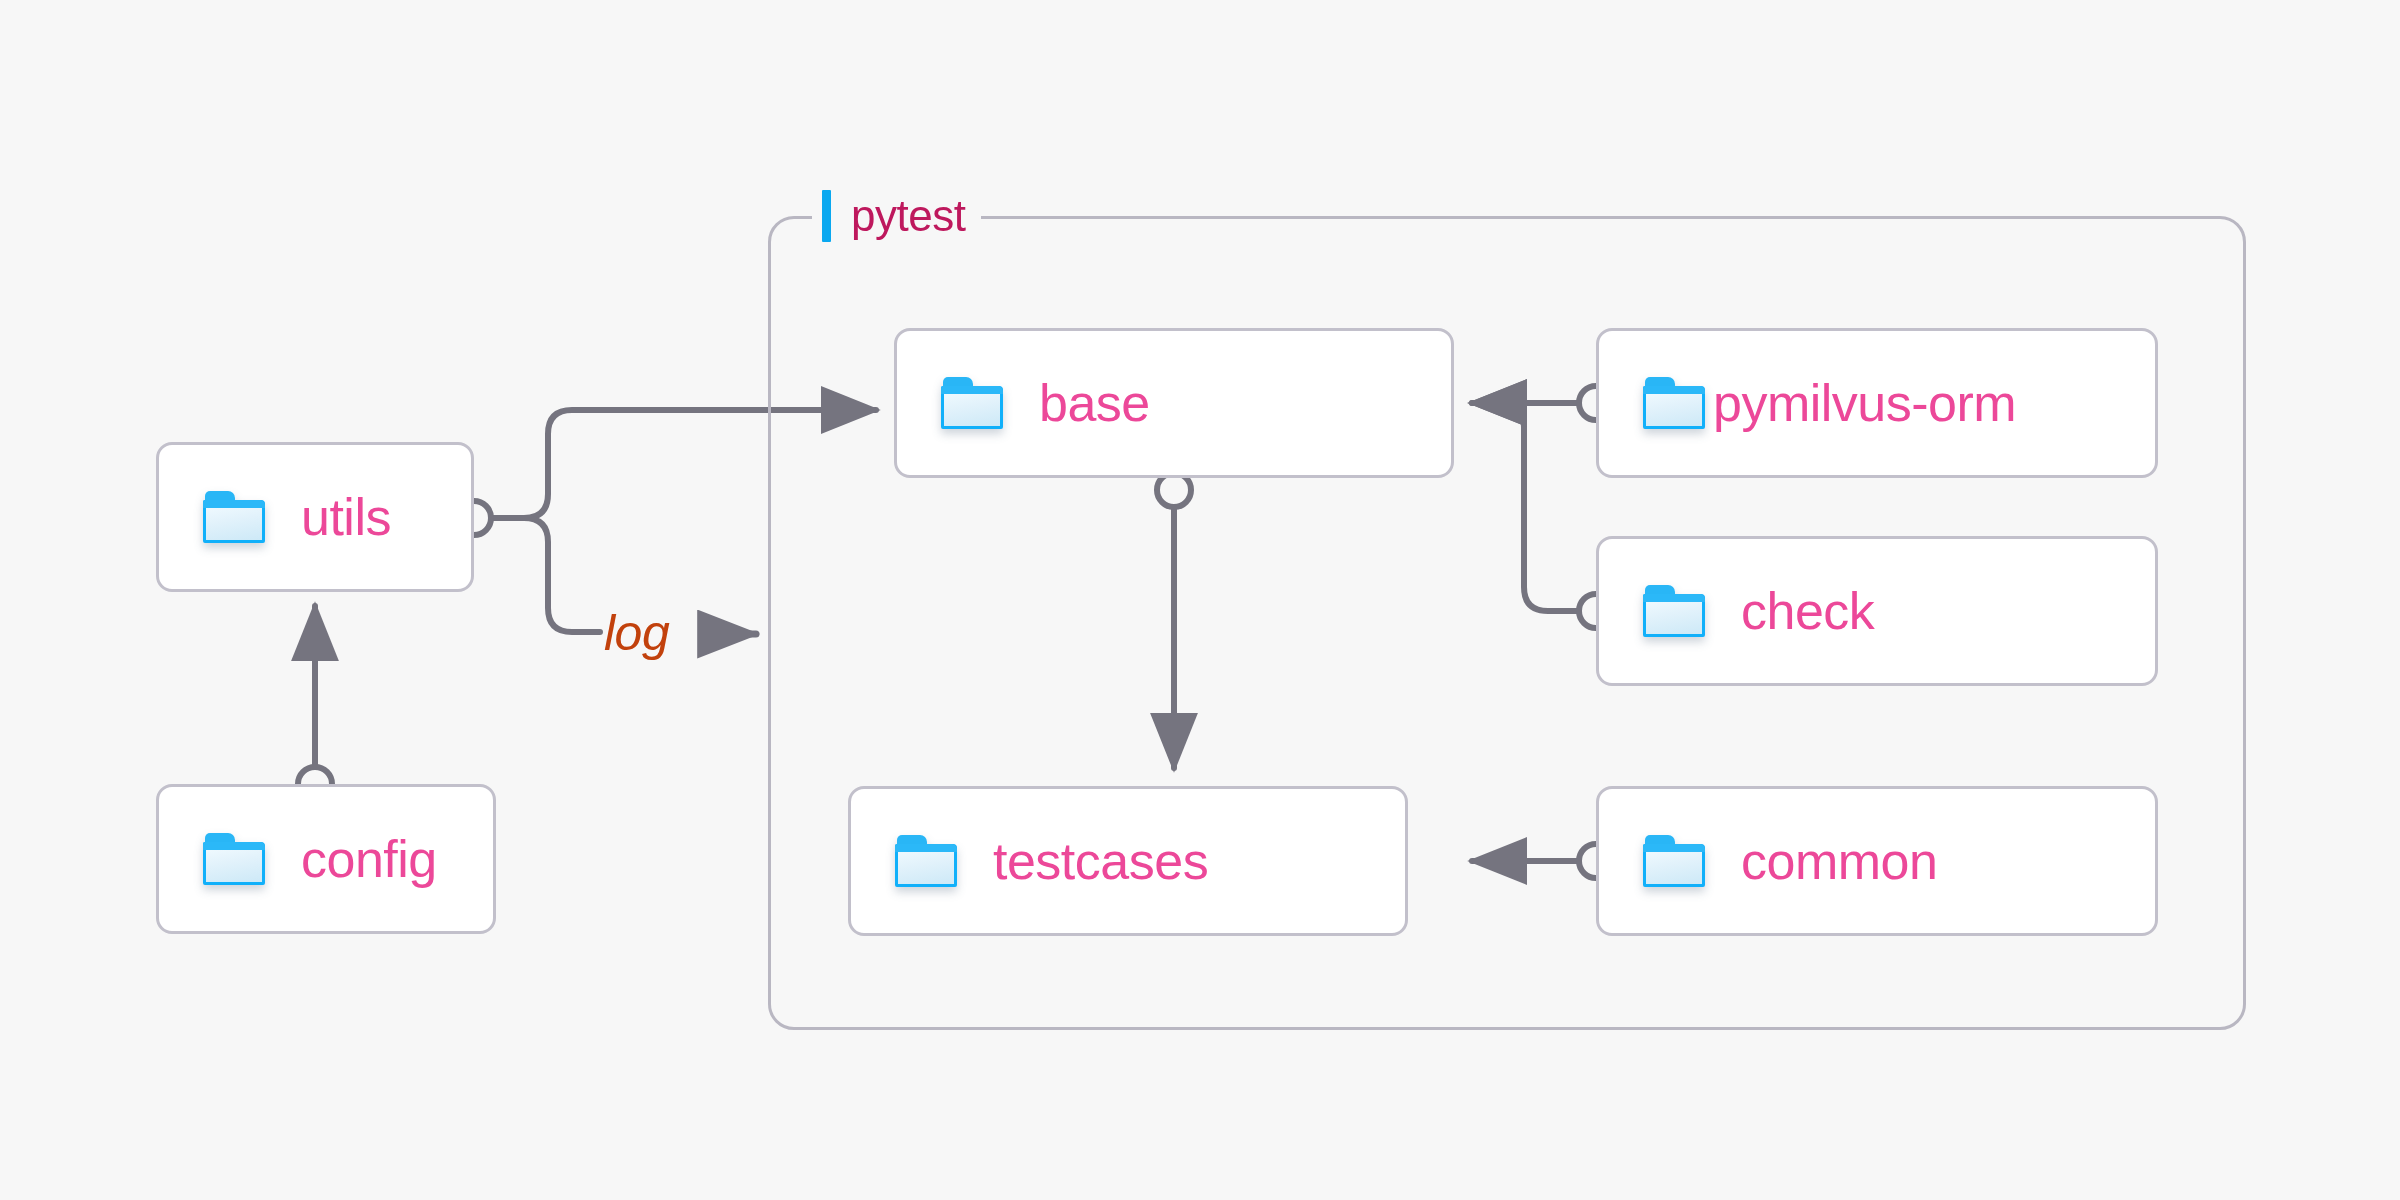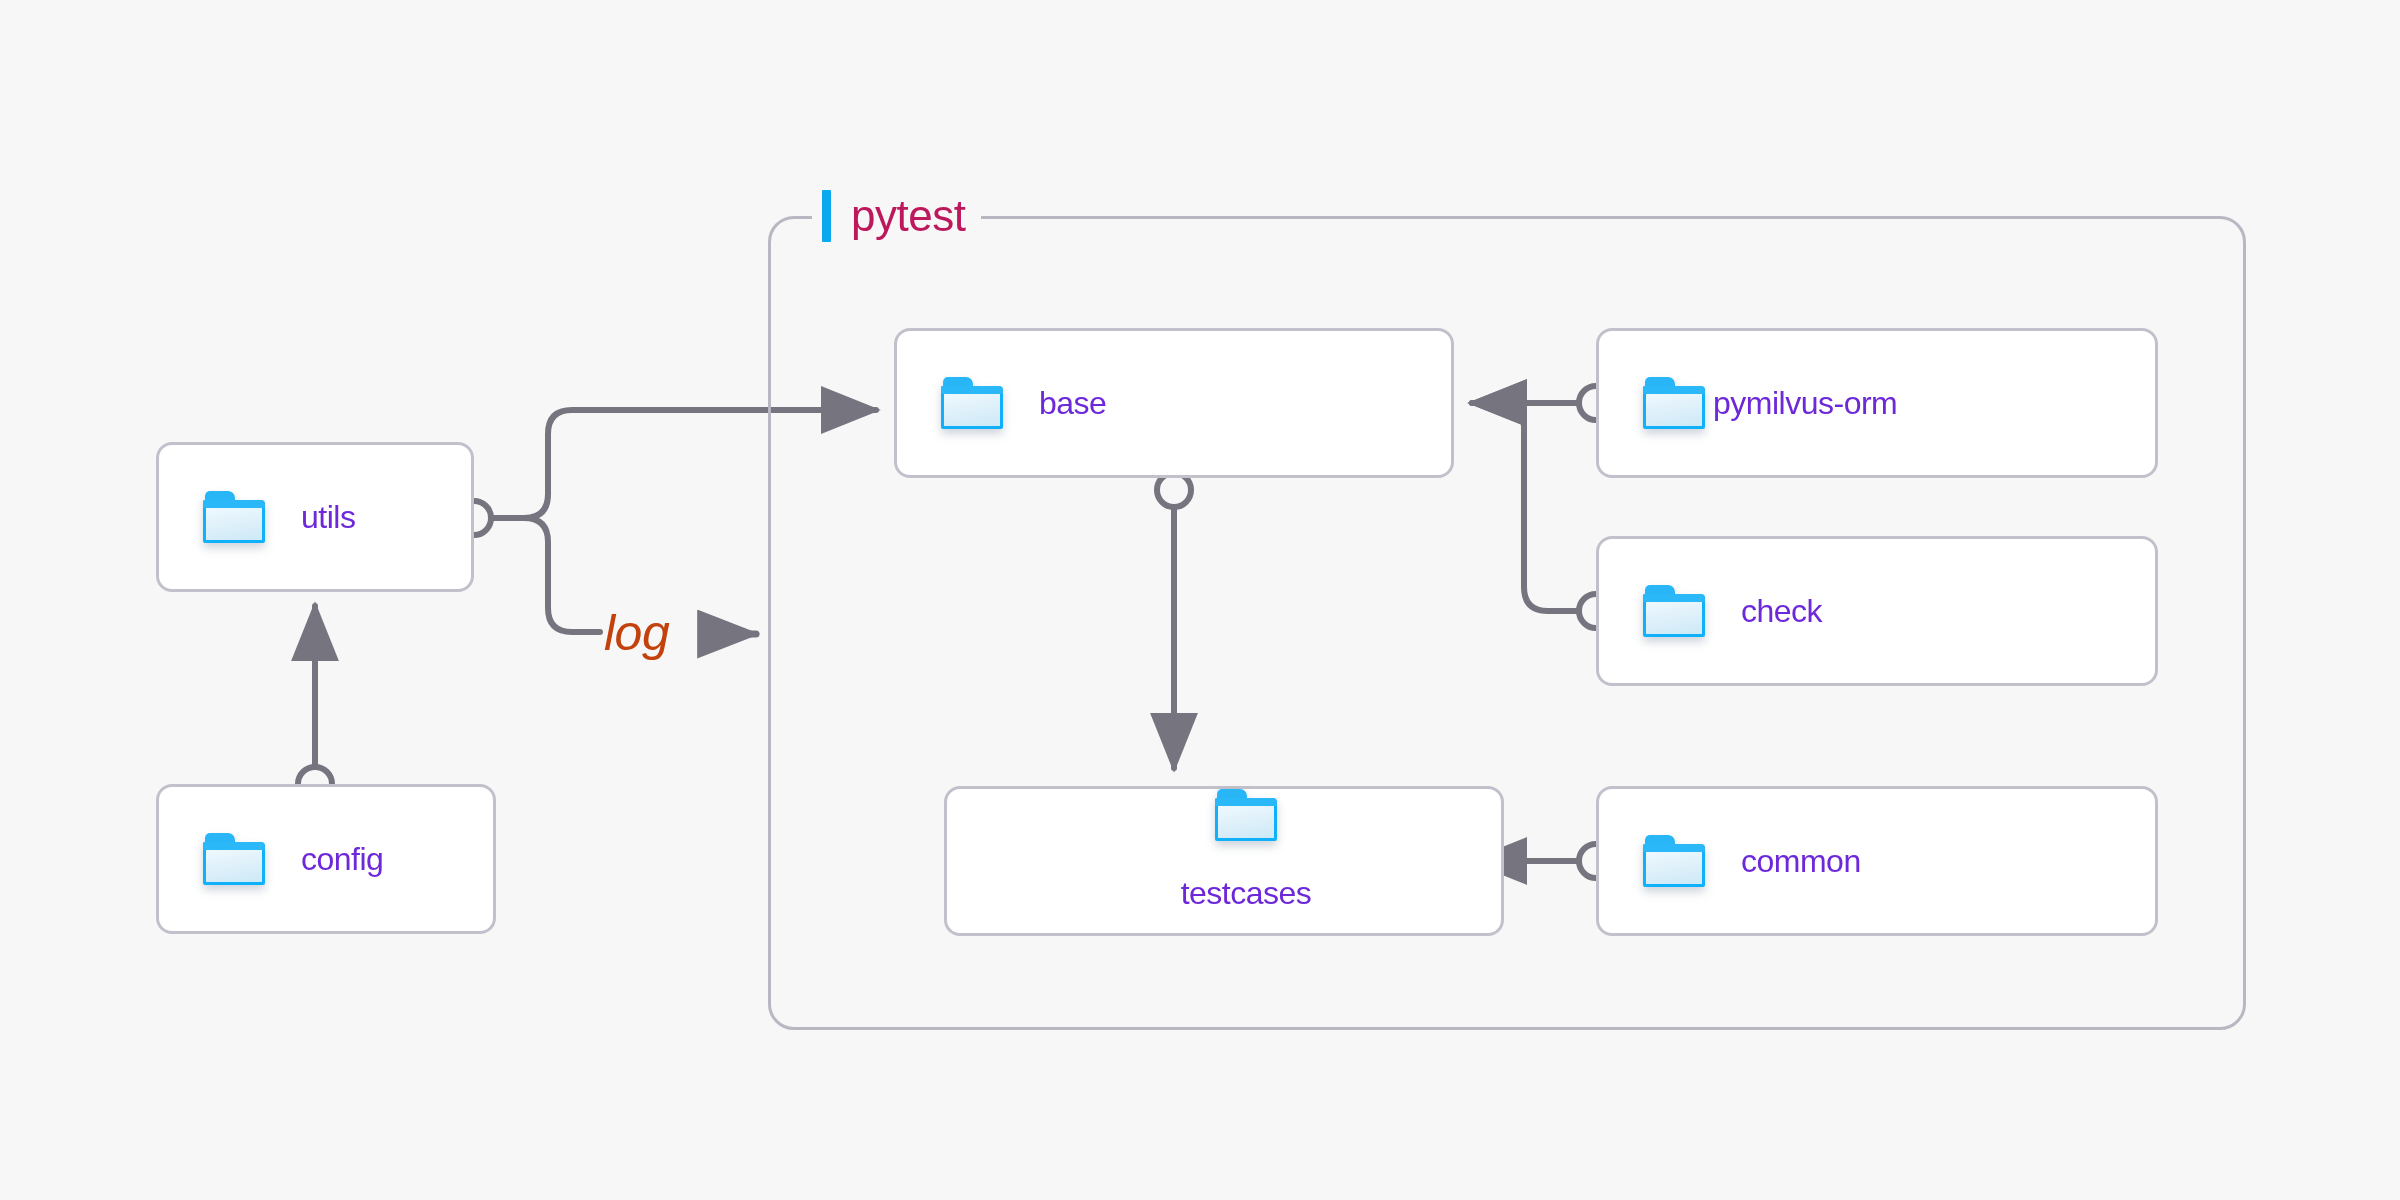--- a/index.html
+++ b/index.html
@@ -64,22 +64,22 @@
     box-sizing: border-box;
     background: #ffffff;
     border: 3px solid #c2c0cb;
     border-radius: 16px;
     display: flex;
     align-items: center;
     padding-left: 44px;
     gap: 36px;
   }
   .node-label {
-    font-size: 32px;
-    color: #6d28d9;
+    font-size: 52px;
+    color: #ec4899;
     letter-spacing: -0.5px;
     white-space: nowrap;
     line-height: 1;
   }
 
   
   .folder-icon {
     flex: none;
     width: 62px;
     height: 52px;
@@ -198,21 +198,21 @@
 
   <div class="node" style="left:894px; top:328px; width:560px; height:150px;">
     <span class="folder-icon">
       <span class="tab"></span>
         <span class="body"></span>
         <span class="lip"></span>
     </span>
     <span class="node-label">base</span>
   </div>
 
-  <div class="node" style="left:944px; top:786px; width:560px; height:150px;flex-direction:column;">
+  <div class="node" style="left:848px; top:786px; width:560px; height:150px;">
     <span class="folder-icon">
       <span class="tab"></span>
         <span class="body"></span>
         <span class="lip"></span>
     </span>
     <span class="node-label">testcases</span>
   </div>
 
   <div class="node" style="left:1596px; top:328px; width:562px; height:150px;gap:8px;">
     <span class="folder-icon">

